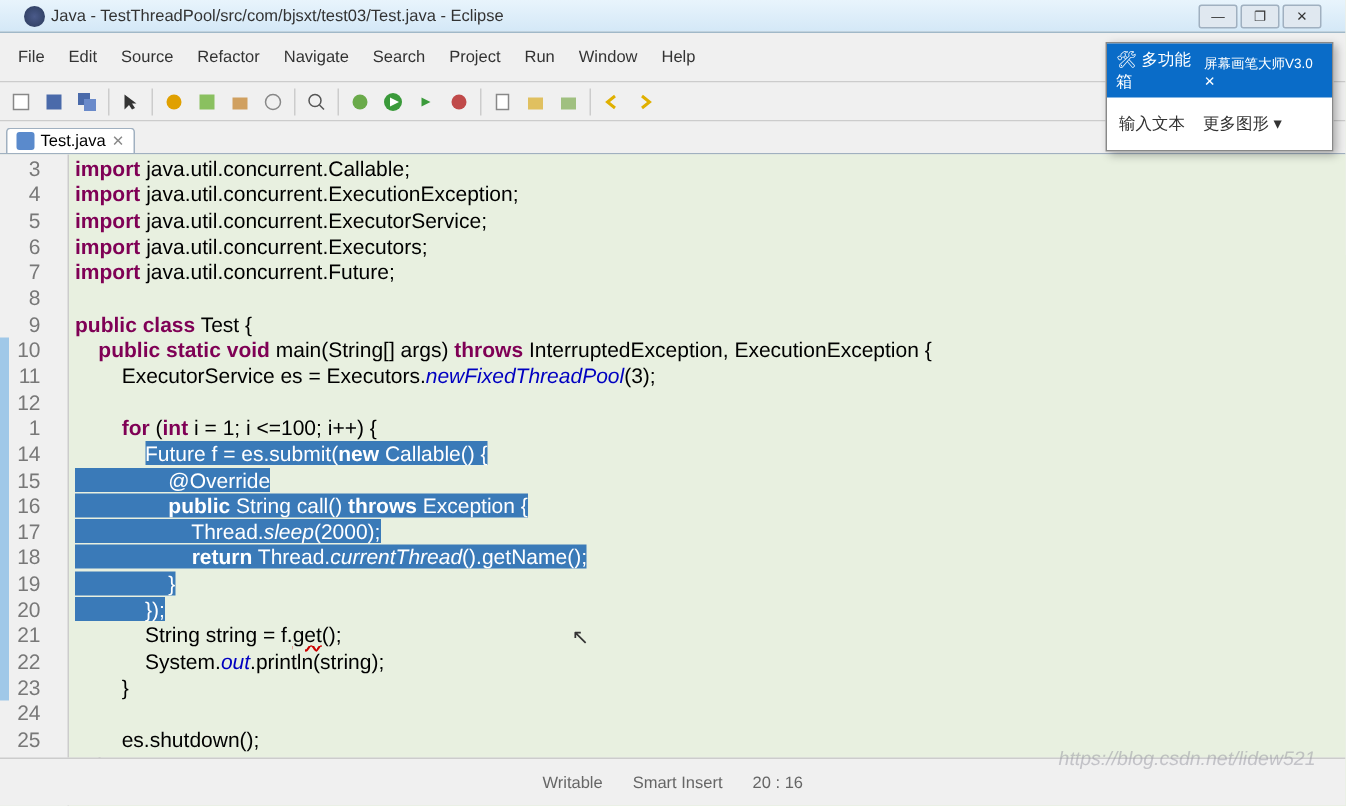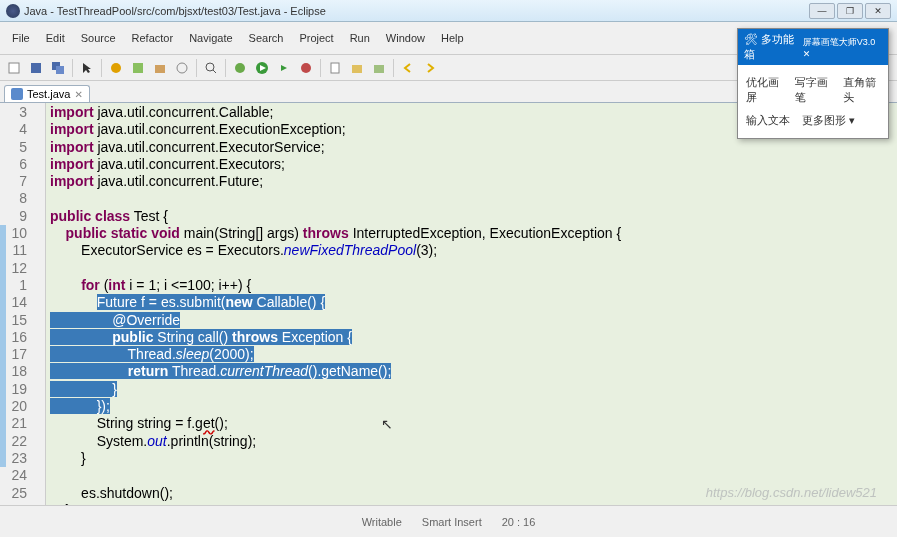--- a/index.html
+++ b/index.html
@@ -1,17 +1,17 @@
 <!DOCTYPE html>
 <html><head>
 <meta charset="utf-8">
 <style>
 * { margin: 0; padding: 0; box-sizing: border-box; font-family: "Segoe UI", Tahoma, sans-serif; }
 body { background: #f0f0f0; width: 897px; height: 537px; overflow: hidden; position: relative; }
-.titlebar { background: linear-gradient(#e8f4fc, #d4e8f7); height: 22px; display: flex; align-items: center; padding: 0 6px; font-size: 11px; color: #333; border-bottom: 1px solid #a0b8c8; }
+.titlebar { background: linear-gradient(#e8f4fc, #d4e8f7); height: 22px; display: flex; align-items: center; padding: 0 16px; font-size: 11px; color: #333; border-bottom: 1px solid #a0b8c8; }
 .titlebar .icon { width: 14px; height: 14px; margin-right: 4px; background: radial-gradient(circle, #4a5a8a, #2a3a5a); border-radius: 50%; }
 .titlebar .title { flex: 1; }
 .titlebar .winbtns { display: flex; gap: 2px; }
 .titlebar .winbtn { width: 26px; height: 16px; background: #e0e8f0; border: 1px solid #a0b0c0; border-radius: 2px; display: flex; align-items: center; justify-content: center; font-size: 9px; cursor: pointer; }
 .menubar { background: #f0f0f0; height: 20px; display: flex; align-items: center; padding: 16px 4px; font-size: 11px; color: #333; border-bottom: 1px solid #ccc; }
 .menubar .mitem { padding: 2px 8px; cursor: pointer; }
 .toolbar { background: #f0f0f0; height: 26px; display: flex; align-items: center; padding: 0 4px; gap: 2px; border-bottom: 1px solid #ccc; }
 .tbtn { width: 20px; height: 20px; display: flex; align-items: center; justify-content: center; cursor: pointer; border-radius: 2px; }
 .tsep { width: 1px; height: 18px; background: #ccc; margin: 0 2px; }
 .tabs { background: #f0f0f0; height: 22px; display: flex; align-items: flex-end; padding: 0 4px; border-bottom: 1px solid #a0b0c0; }
@@ -29,21 +29,21 @@
 .sel { background: #3a7ab8; color: #fff; }
 .sel .kw { color: #fff; }
 .sel .st { color: #fff; }
 .statusbar { position: absolute; bottom: 0; left: 0; right: 0; height: 32px; background: #f0f0f0; border-top: 1px solid #ccc; display: flex; align-items: center; font-size: 11px; color: #666; padding: 0 10px; gap: 20px; justify-content: center; }
 .floatwin { position: absolute; top: 28px; right: 8px; width: 152px; background: #fff; border: 1px solid #888; box-shadow: 2px 2px 6px rgba(0,0,0,0.3); font-size: 11px; }
 .floatwin .fwtitle { background: #0a6cc8; color: #fff; padding: 3px 6px; display: flex; align-items: center; justify-content: space-between; font-size: 11px; }
 .floatwin .fwsub { background: #f0f0f0; color: #555; padding: 2px 4px; font-size: 10px; text-align: center; border-bottom: 1px solid #ddd; }
 .floatwin .fwbody { padding: 6px; }
 .floatwin .fwrow { display: flex; gap: 12px; padding: 4px 2px; }
 .floatwin .fwitem { cursor: pointer; color: #333; }
-.watermark { position: absolute; bottom: 37px; right: 20px; color: rgba(150,150,160,0.5); font-size: 13px; font-style: italic; }
+.watermark { position: absolute; bottom: 24px; right: 20px; color: rgba(150,150,160,0.5); font-size: 13px; font-style: italic; }
 .cursor-img { position: absolute; top: 416px; left: 381px; font-size: 14px; color: #333; pointer-events: none; }
 </style>
 </head>
 <body>
 
 <div class="titlebar">
   <span class="icon"></span>
   <span class="title">Java - TestThreadPool/src/com/bjsxt/test03/Test.java - Eclipse</span>
   <div class="winbtns">
     <div class="winbtn">—</div>
@@ -213,25 +213,20 @@
   <span>20 : 16</span>
 </div>
 
 <div class="floatwin">
   <div class="fwtitle">
     <span><span>🛠</span> <span>多功能箱</span></span>
     <span style="font-size:9px"><span>屏幕画笔大师V3.0</span> <span style="cursor:pointer">✕</span></span>
   </div>
   <div class="fwbody">
     <div class="fwrow">
-      <span class="fwitem">优化画屏</span>
-      <span class="fwitem">写字画笔</span>
-      <span class="fwitem">直角箭头</span>
-    </div>
-    <div class="fwrow">
       <span class="fwitem">输入文本</span>
       <span class="fwitem"><span>更多图形</span> <span>▾</span></span>
     </div>
   </div>
 </div>
 
 <div class="watermark">https://blog.csdn.net/lidew521</div>
 <div class="cursor-img">↖</div>
 
 </body></html>

